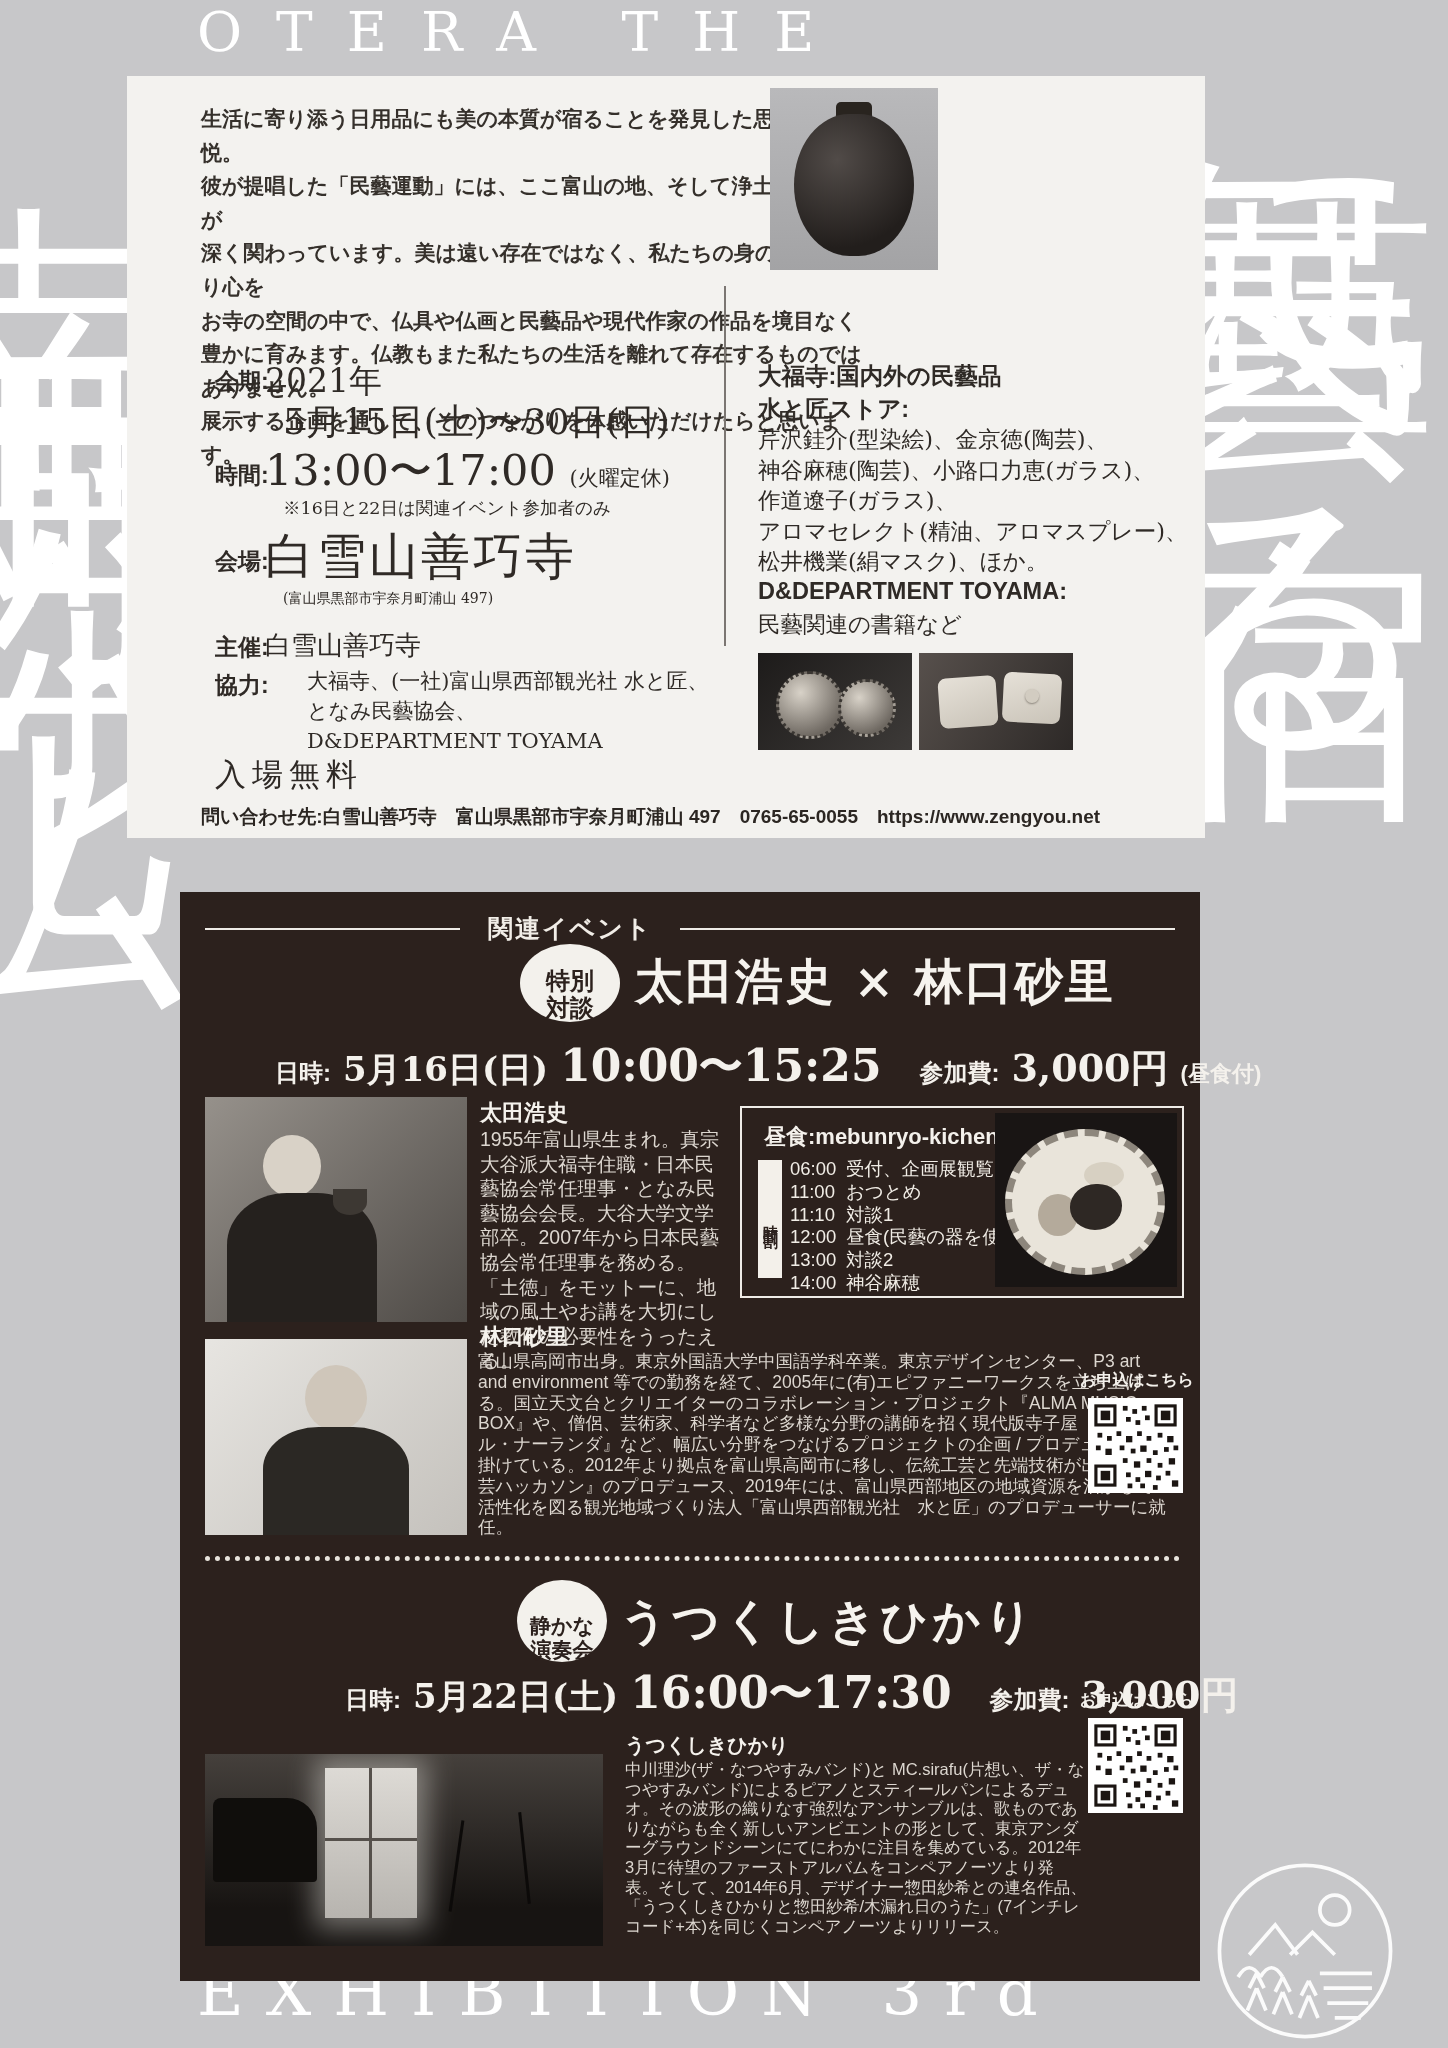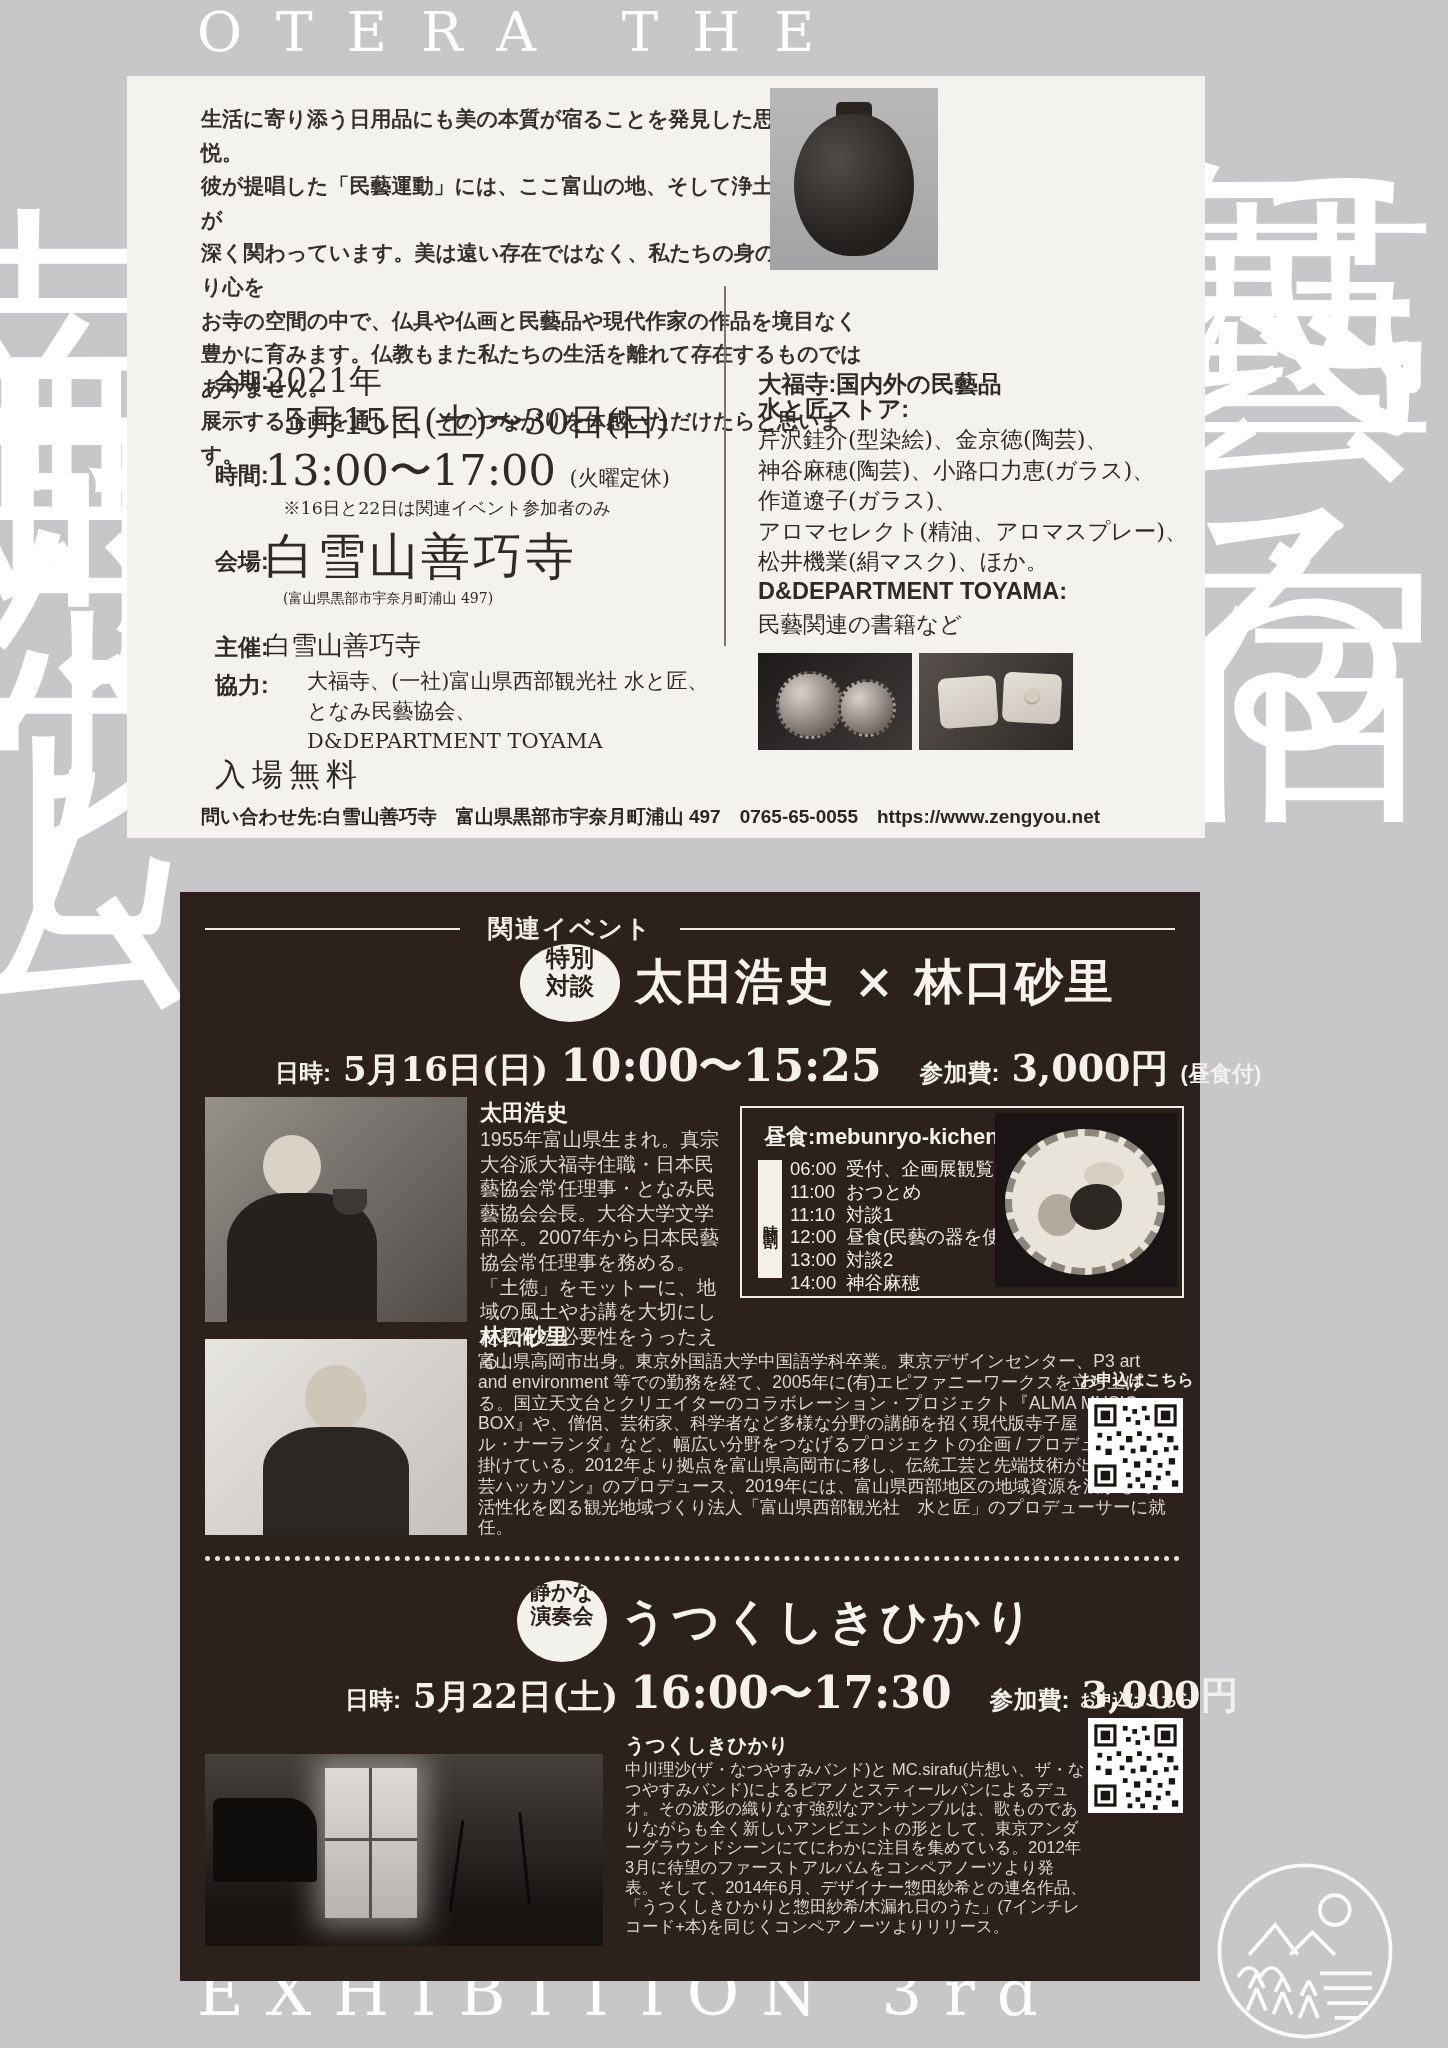--- a/index.html
+++ b/index.html
@@ -59,21 +59,21 @@
   .plate2::after{content:"";position:absolute;left:22px;top:16px;width:14px;height:14px;border-radius:50%;background:#d2ccc1;box-shadow:0 1px 2px #8b857c;}
 
   
   .dark-panel{position:absolute;left:180px;top:892px;width:1020px;height:1089px;background:#2c211d;z-index:1;color:#f1ede7;}
   .ev-header{position:absolute;left:25px;top:20px;width:970px;display:flex;align-items:center;}
   .ev-header .hline{height:2px;background:#efece7;}
   .hline-l{width:255px;margin-right:28px;}
   .hline-r{flex:1;margin-left:28px;}
   .ev-header .ev-title{font-weight:700;font-size:25px;letter-spacing:2px;}
   .badge{position:absolute;background:#f3f1ec;color:#2c211d;border-radius:50%;
-    display:flex;flex-direction:column;align-items:center;justify-content:flex-start;
+    display:flex;flex-direction:column;align-items:center;justify-content:flex-end;
     font-weight:700;line-height:1.15;text-align:center;}
   .badge1{left:340px;top:52px;width:100px;height:78px;font-size:24px;}
   .badge2{left:337px;top:688px;width:90px;height:82px;font-size:21px;}
   .talk-title{position:absolute;left:455px;top:58px;font-size:48px;font-weight:700;color:#f6f3ee;letter-spacing:2px;}
   .concert-title{position:absolute;left:440px;top:698px;font-size:47px;font-weight:700;color:#f6f3ee;letter-spacing:4px;}
   .dateline{position:absolute;display:flex;align-items:baseline;gap:12px;white-space:nowrap;color:#f4f1ec;}
   .dateline1{left:95px;top:145px;}
   .dateline2{left:165px;top:772px;}
   .dl-lbl{font-weight:700;font-size:24px;}
   .dl-date{font-size:34px;font-weight:700;}
@@ -179,21 +179,21 @@
     <div class="lbl" style="left:88px;top:594px;">協力:</div>
     <div class="serif kyoryoku">
       <div>大福寺、(一社)富山県西部観光社 水と匠、</div>
       <div>となみ民藝協会、</div>
       <div>D&amp;DEPARTMENT TOYAMA</div>
     </div>
 
     <div class="serif admission">入場無料</div>
     <div class="contact">問い合わせ先:白雪山善巧寺　富山県黒部市宇奈月町浦山 497　0765-65-0055　https://www.zengyou.net</div>
 
-    <div class="col2 col2-head" style="top:284px;margin-top:8px;">大福寺:国内外の民藝品</div>
+    <div class="col2 col2-head" style="top:284px;">大福寺:国内外の民藝品</div>
     <div class="col2 col2-head" style="top:317px;">水と匠ストア:</div>
     <div class="serif artists">
       <div>芹沢銈介(型染絵)、金京徳(陶芸)、</div>
       <div>神谷麻穂(陶芸)、小路口力恵(ガラス)、</div>
       <div>作道遼子(ガラス)、</div>
       <div>アロマセレクト(精油、アロマスプレー)、</div>
       <div>松井機業(絹マスク)、ほか。</div>
     </div>
     <div class="col2 col2-head" style="top:502px;">D&amp;DEPARTMENT TOYAMA:</div>
     <div class="col2 serif" style="top:533px;font-size:22.5px;">民藝関連の書籍など</div>

